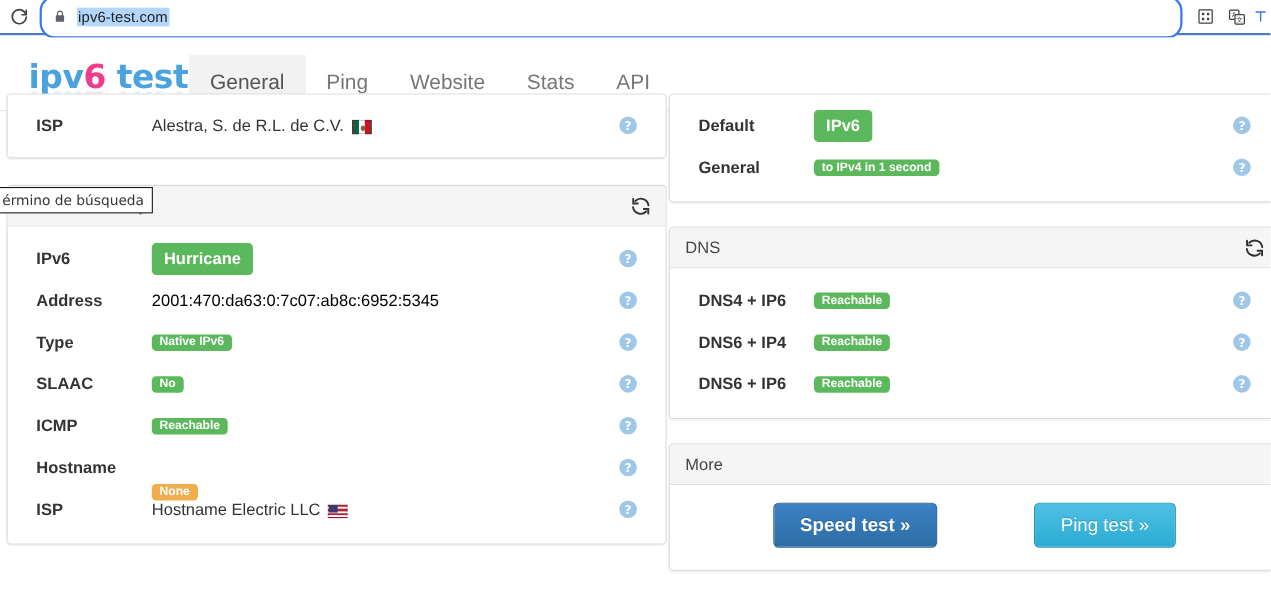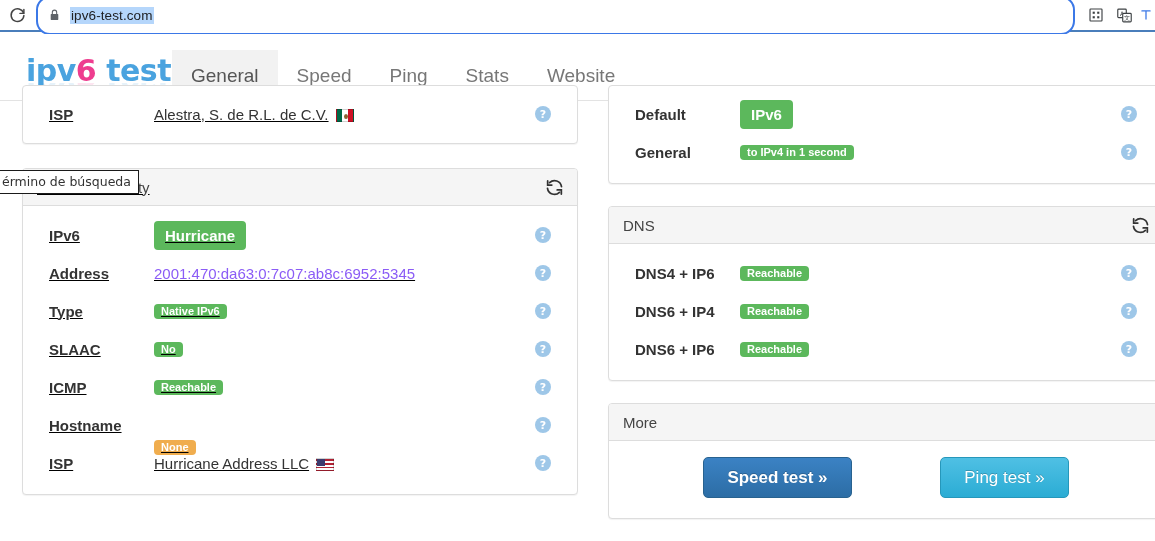--- a/index.html
+++ b/index.html
@@ -145,23 +145,22 @@
     white-space: nowrap;
   }
   .nav-item.active {
     background: #f2f2f2;
     color: #555555;
   }
 
   
   .col-left {
     position: absolute;
-    left: 22px; top: 51px;
-    width: 556px;
-    text-decoration: underline;
+    left: 6px; top: 51px;
+    width: 600px;
   }
   .col-right {
     position: absolute;
     left: 608px; top: 51px;
     width: 556px;
   }
 
   .panel {
     background: #ffffff;
     border: 1px solid #dddddd;
@@ -206,21 +205,21 @@
     font-weight: bold;
     color: #333333;
     flex: 0 0 105px;
   }
   .row-value {
     font-size: 15px;
     color: #333333;
     display: flex;
     align-items: center;
   }
-  .row-value.link { color: #8b5cf6; }
+  .row-value.link { color: #000000; }
   .help-icon {
     position: absolute;
     right: 26px;
     top: 50%;
     margin-top: -8px;
     width: 16px; height: 16px;
     border-radius: 50%;
     background: #9ec7e8;
     color: #ffffff;
     font-size: 11px;
@@ -369,24 +368,24 @@
 </div>
 
 <div class="page">
 
   <div class="site-header">
     <div class="logo"><span>ipv</span><span class="six">6</span><span> test</span></div>
     <div class="logo-reflection" aria-hidden="true"><span>ipv</span><span class="six">6</span><span> test</span></div>
 
     <nav class="nav">
       <div class="nav-item active">General</div>
-      <div class="nav-item">Speed</div>
       <div class="nav-item">Ping</div>
+      <div class="nav-item">Website</div>
       <div class="nav-item">Stats</div>
-      <div class="nav-item">Website</div>
+      <div class="nav-item">API</div>
     </nav>
   </div>
 
   <div class="col-left">
 
     <div class="panel" style="margin-bottom:24px;">
       <div class="panel-body" style="padding:9px 0 10px 0;">
         <div class="row">
           <div class="row-label">ISP</div>
           <div class="row-value">
@@ -454,21 +453,21 @@
           <div class="row-label">Hostname</div>
           <div class="row-value">
             <span class="badge sm orange">None</span>
           </div>
           <div class="help-icon">?</div>
         </div>
 
         <div class="row">
           <div class="row-label">ISP</div>
           <div class="row-value">
-            <span>Hurricane Address LLC</span>
+            <span>Hostname Electric LLC</span>
             <span class="flag flag-us"></span>
           </div>
           <div class="help-icon">?</div>
         </div>
 
       </div>
     </div>
   </div>
 
   <div class="col-right">

